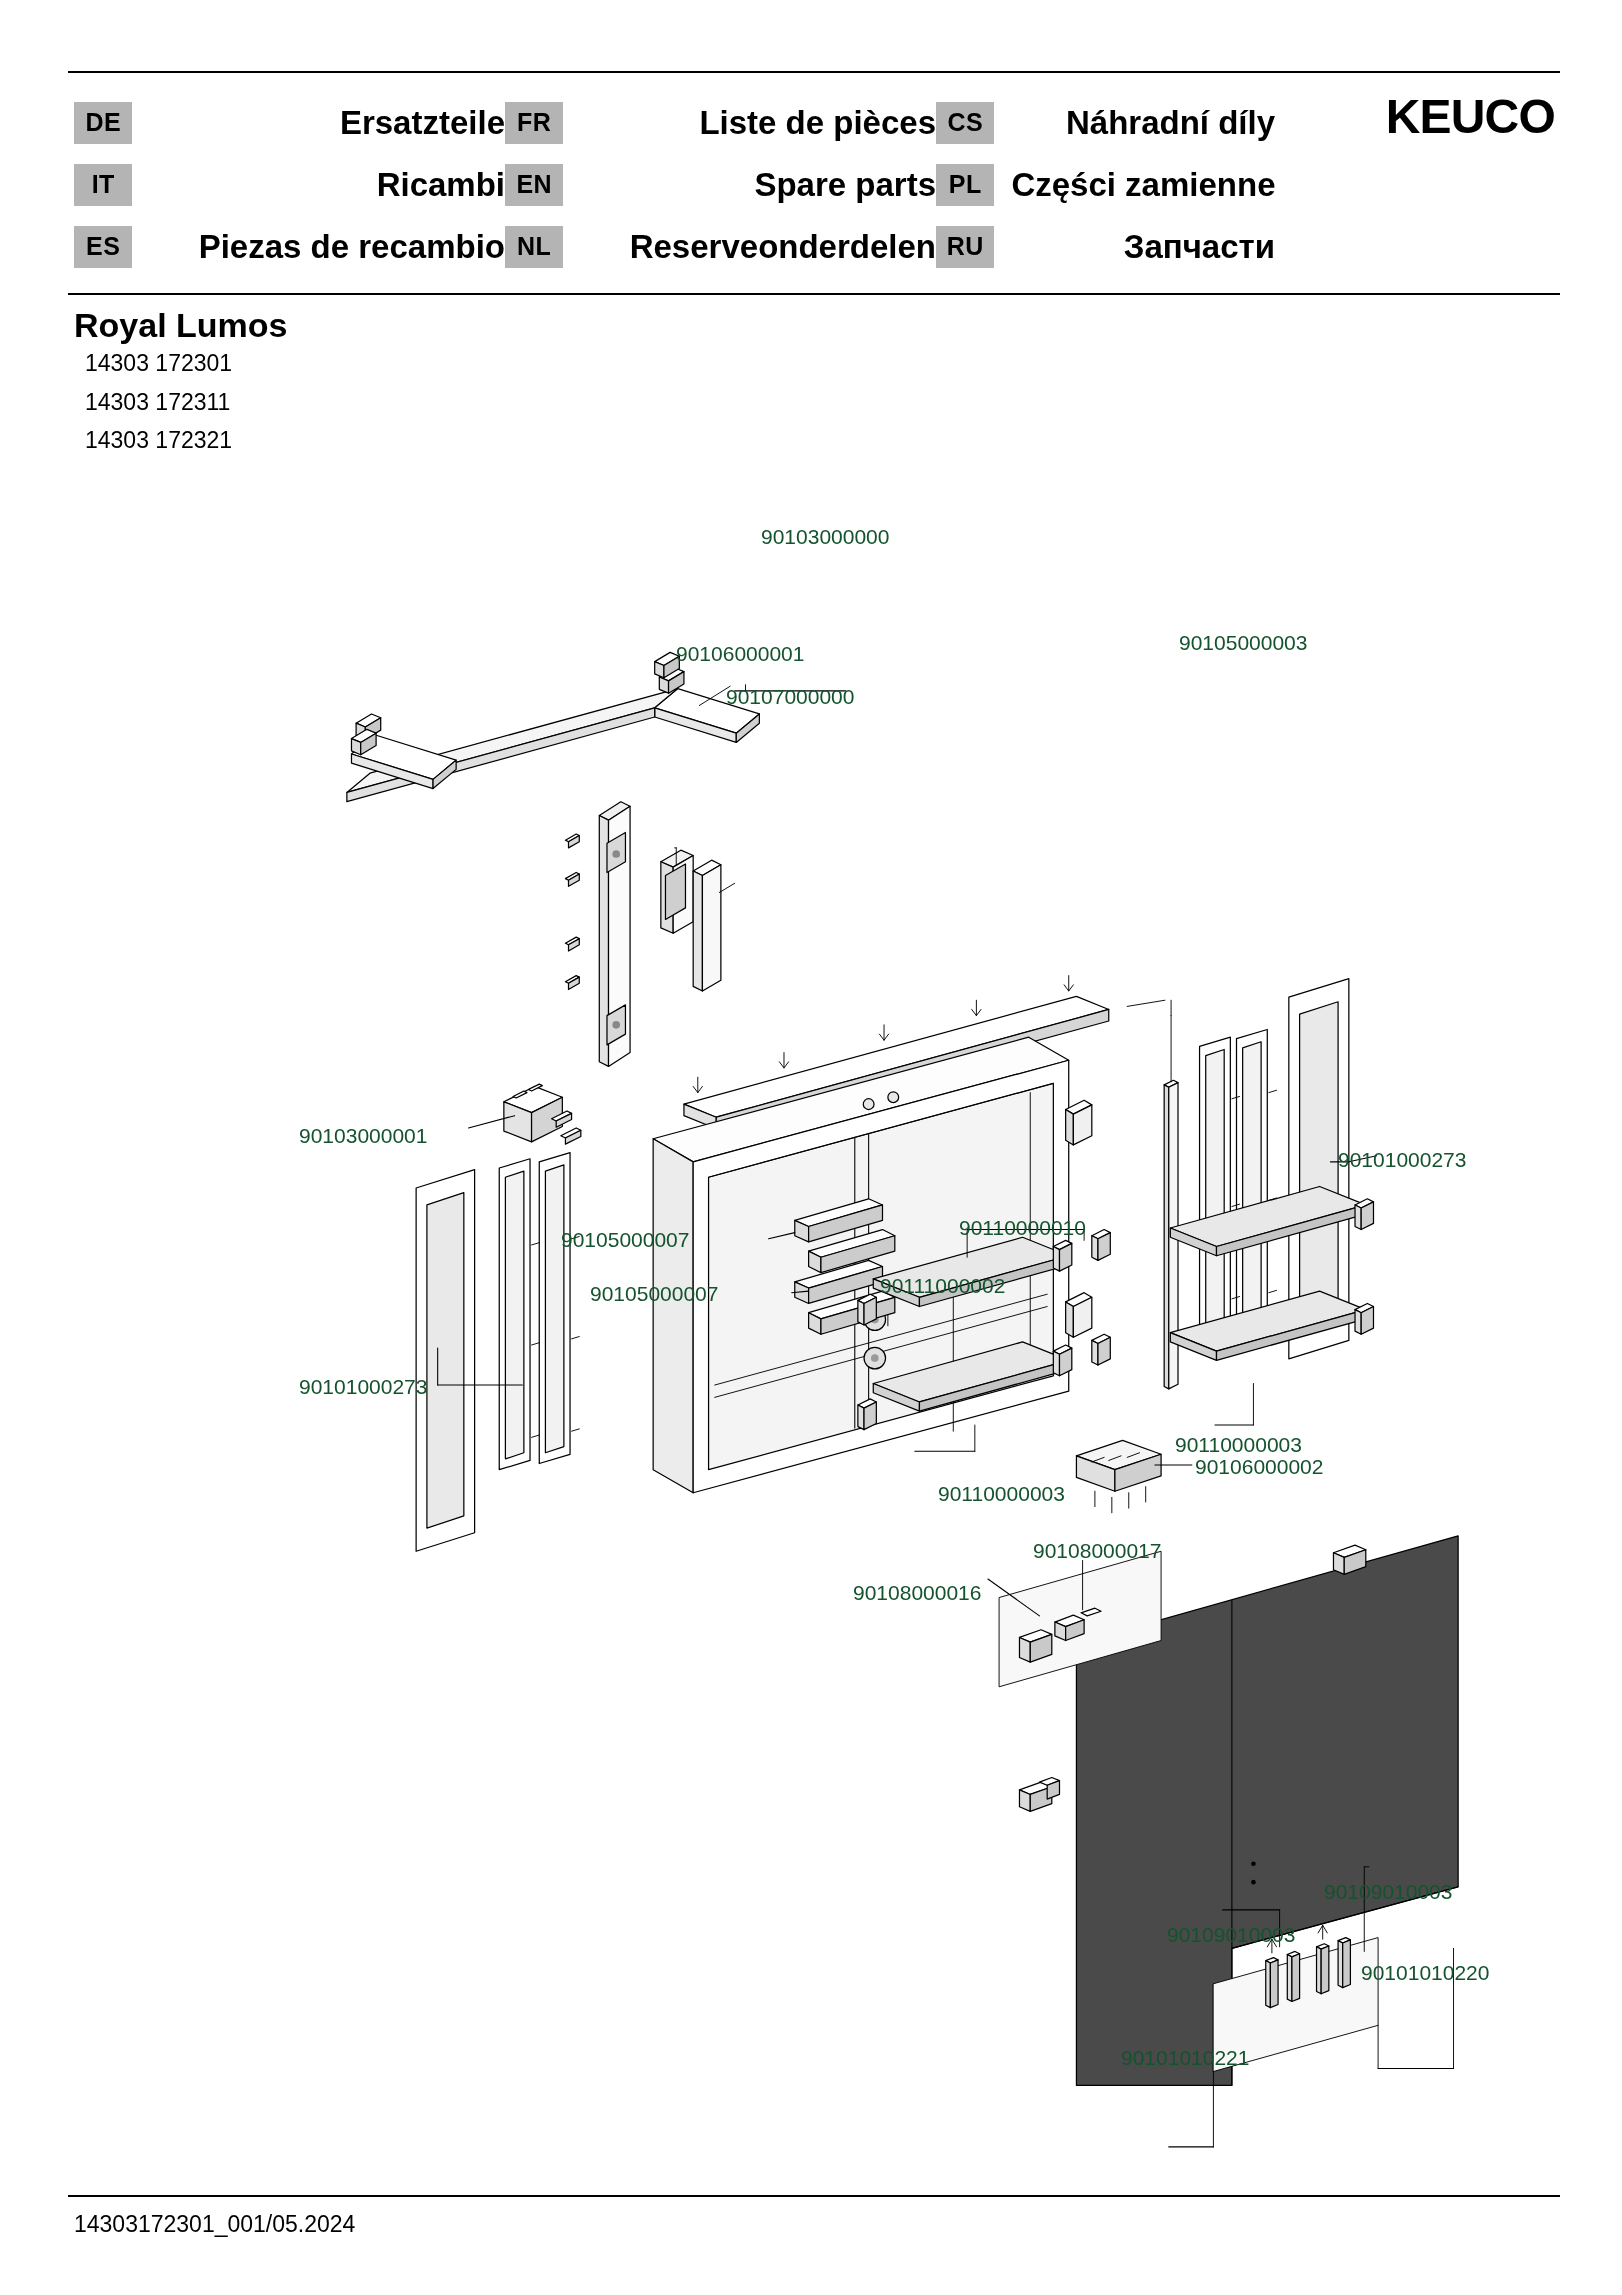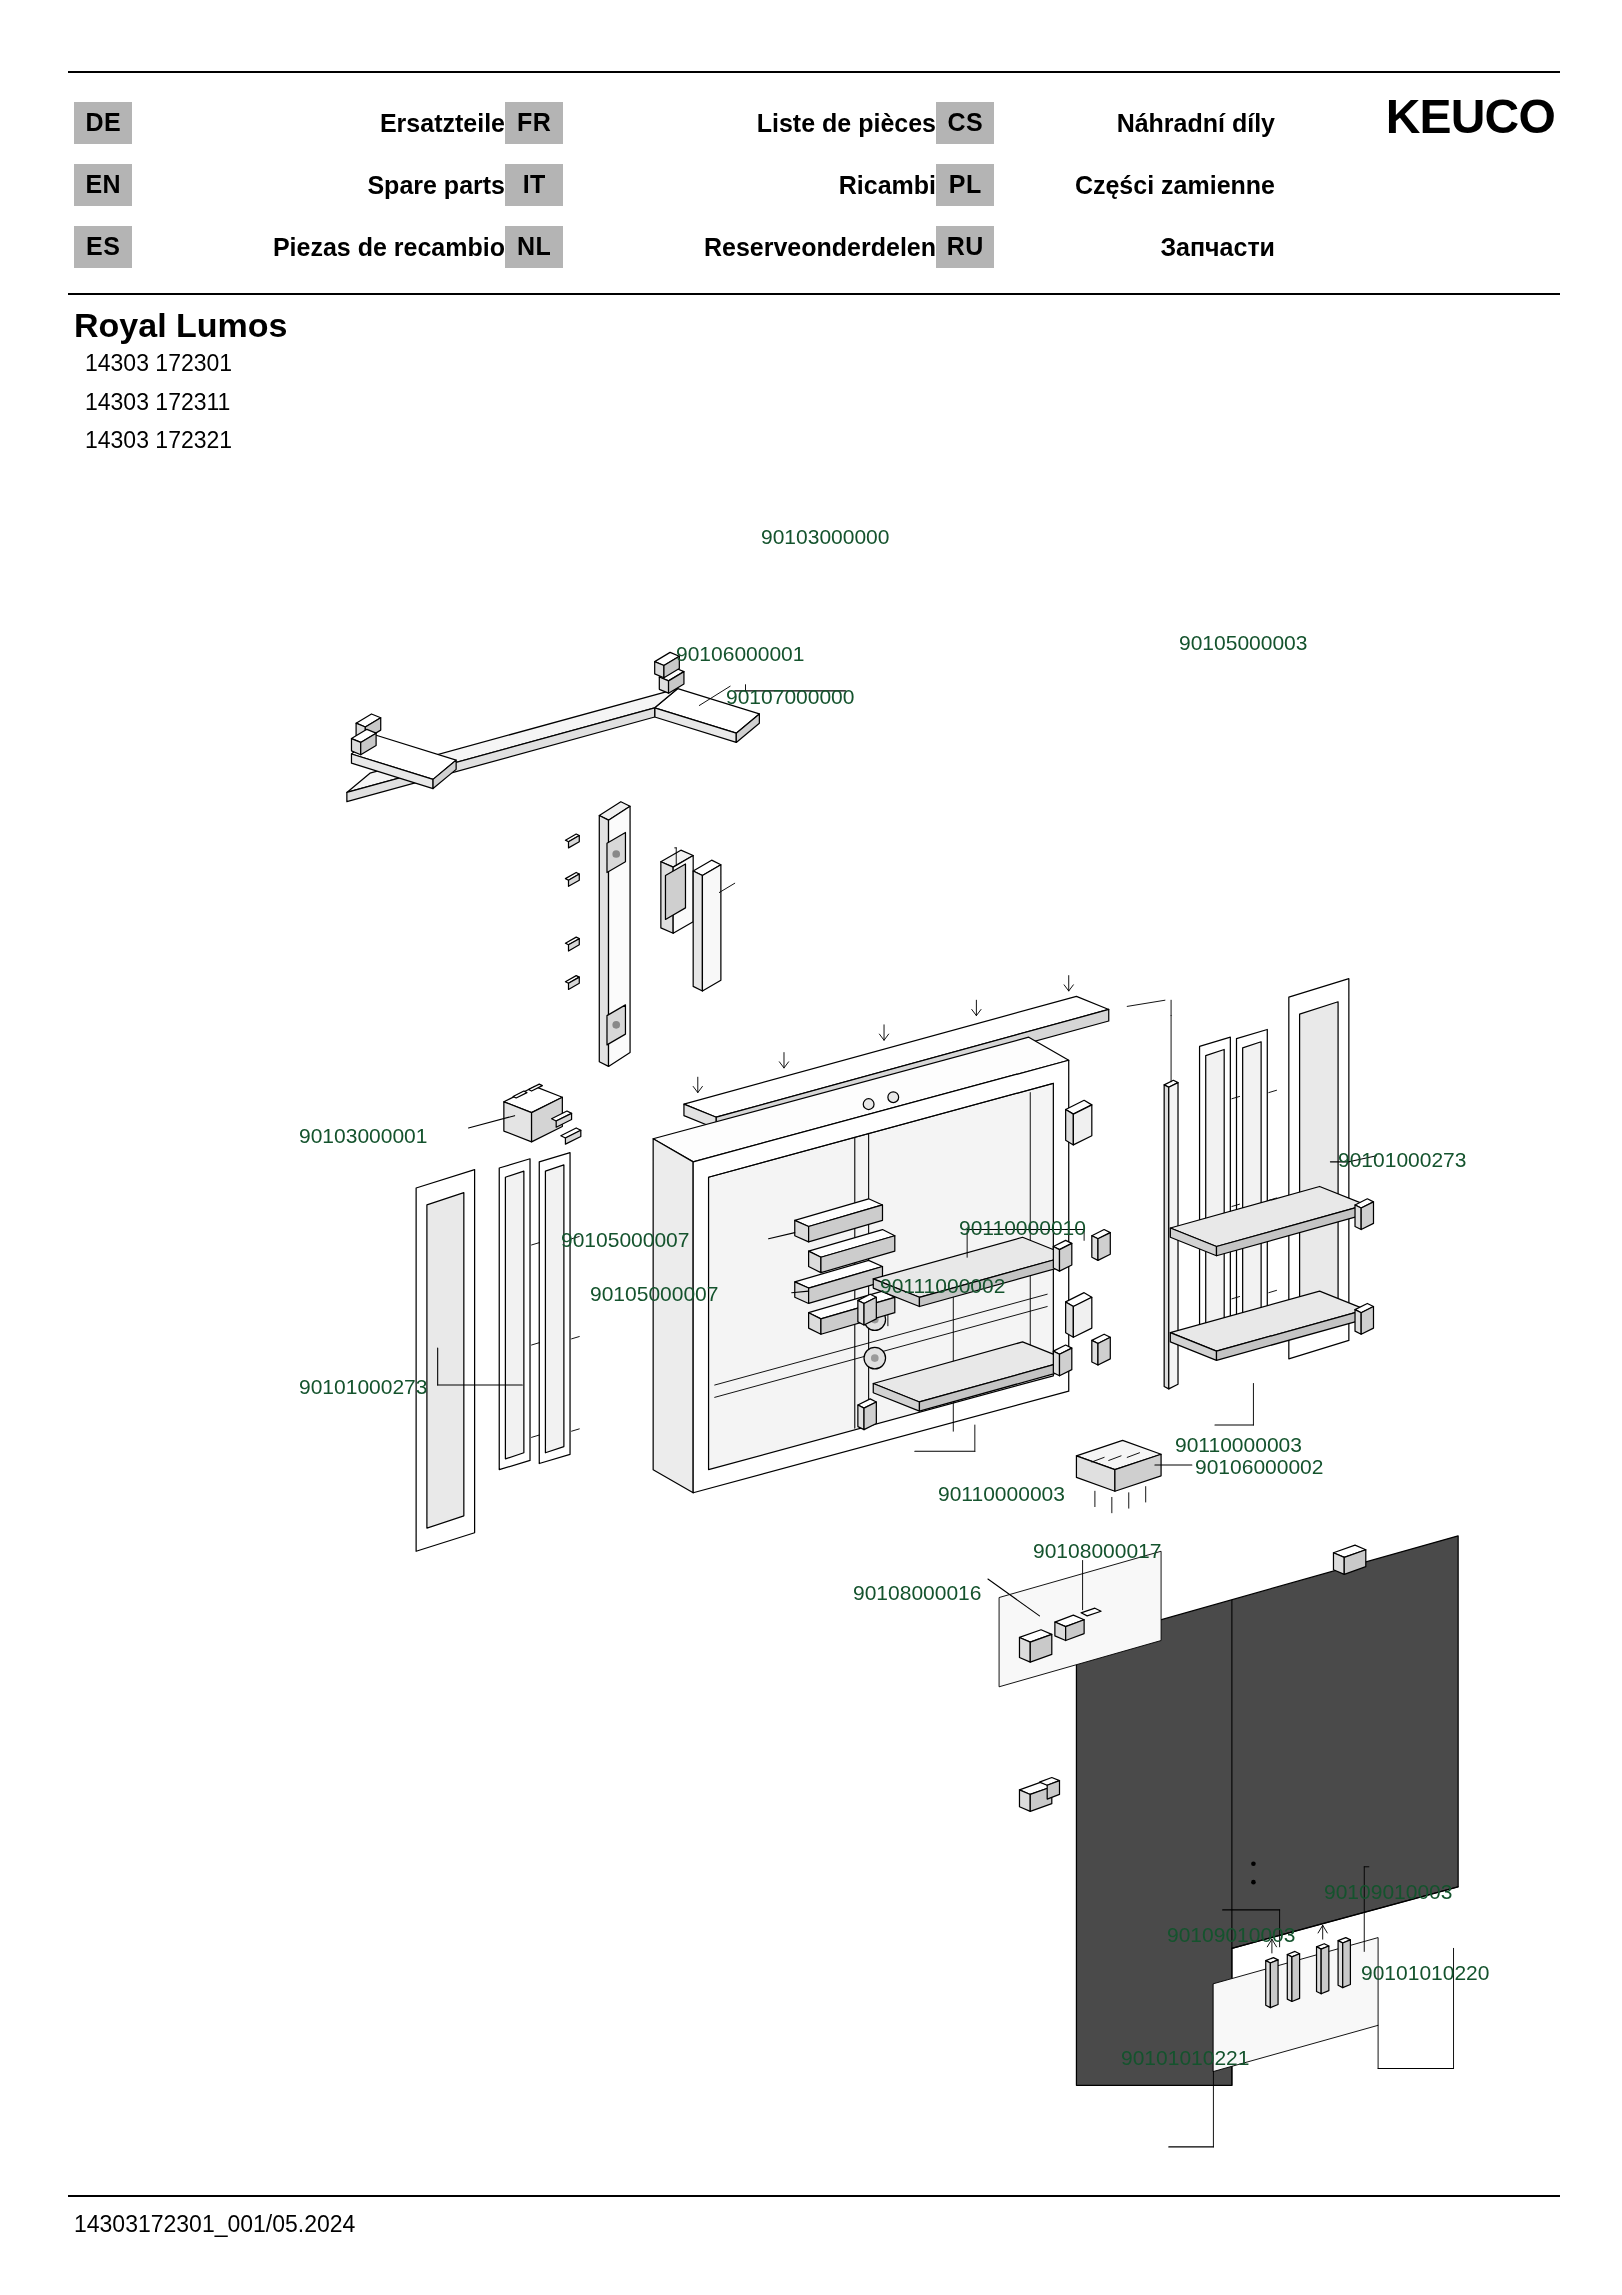--- a/index.html
+++ b/index.html
@@ -57,21 +57,21 @@
     font-weight: bold;
     font-size: 25px;
     line-height: 34px;
     padding: 3.1px 9.2px 4.6px 9.2px;
     min-width: 40px;
     text-align: center;
     margin-right: 17px;
     letter-spacing: 0.4px;
   }
   .lang-name {
-    font-size: 25px;
+    font-size: 33px;
     font-weight: bold;
     white-space: nowrap;
   }
 
   
   #brand-logo {
     position: absolute;
     right: 68px;
     top: 89px;
     font-size: 48px;
@@ -136,27 +136,27 @@
       <div class="lang-cell c2">
         <span class="lang-code">FR</span>
         <span class="lang-name">Liste de pièces</span>
       </div>
       <div class="lang-cell c3">
         <span class="lang-code">CS</span>
         <span class="lang-name">Náhradní díly</span>
       </div>
     </div>
     <div class="lang-row">
+      <div class="lang-cell c2">
+        <span class="lang-code">IT</span>
+        <span class="lang-name">Ricambi</span>
+      </div>
       <div class="lang-cell c1">
         <span class="lang-code">EN</span>
         <span class="lang-name">Spare parts</span>
-      </div>
-      <div class="lang-cell c2">
-        <span class="lang-code">IT</span>
-        <span class="lang-name">Ricambi</span>
       </div>
       <div class="lang-cell c3">
         <span class="lang-code">PL</span>
         <span class="lang-name">Części zamienne</span>
       </div>
     </div>
     <div class="lang-row">
       <div class="lang-cell c1">
         <span class="lang-code">ES</span>
         <span class="lang-name">Piezas de recambio</span>

